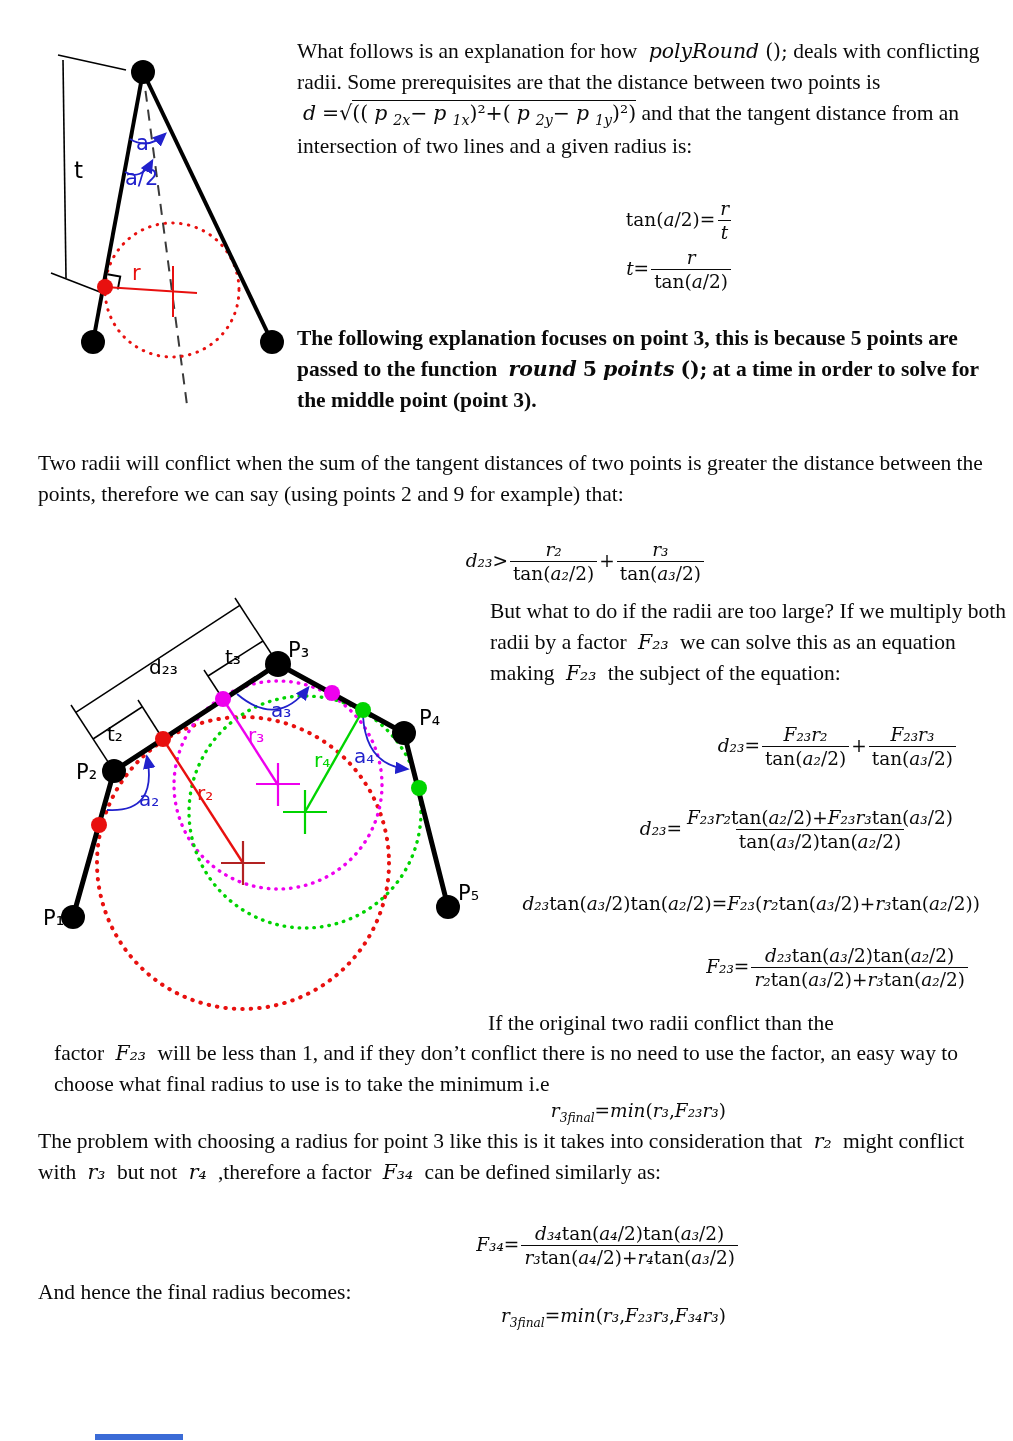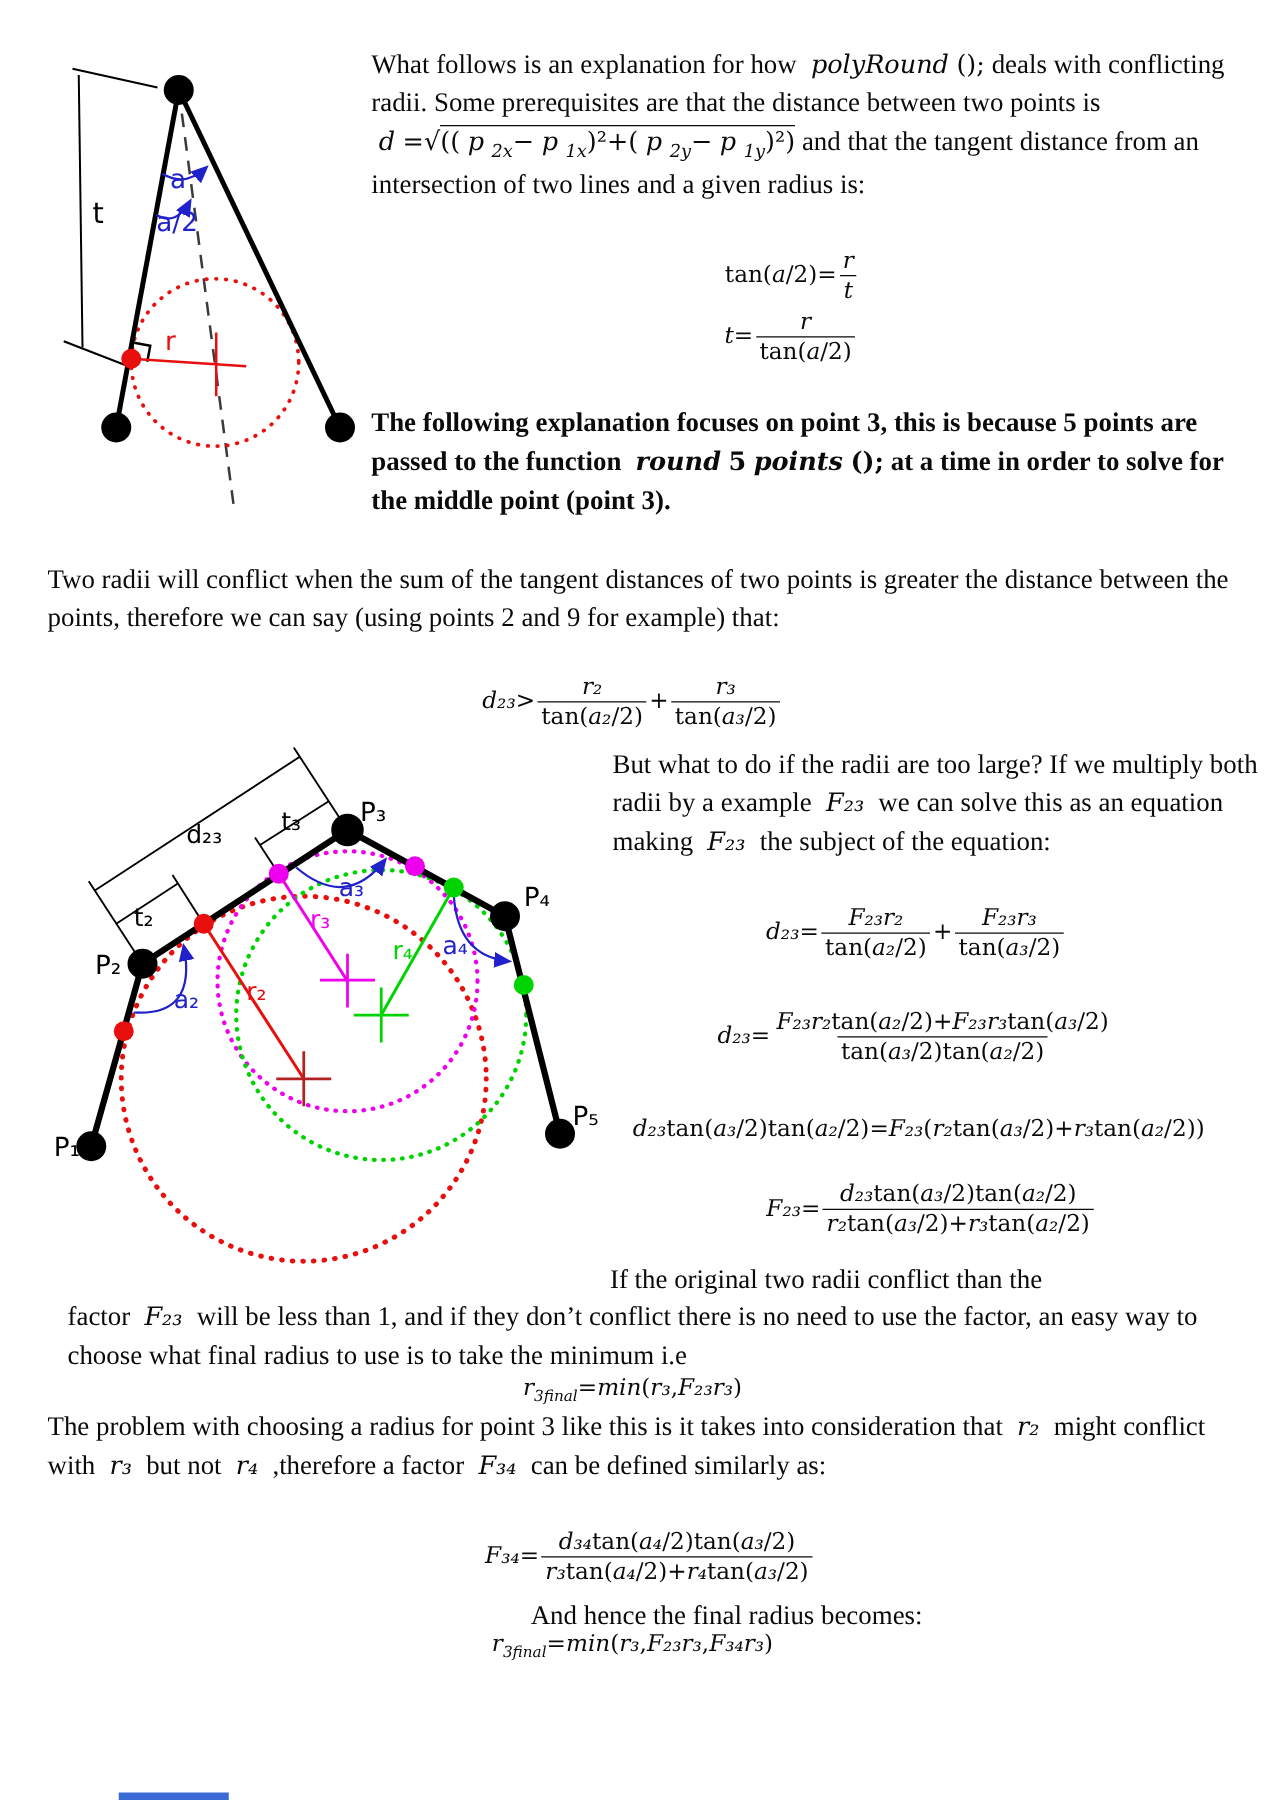--- a/index.html
+++ b/index.html
@@ -4,21 +4,21 @@
 <style>
   html,body{margin:0;padding:0;background:#888;}
   #page{position:relative;width:1013px;height:1441px;background:#ffffff;overflow:hidden;
         font-family:"Liberation Serif",serif;color:#0a0a0a;}
   .para{position:absolute;font-size:21.5px;line-height:1.44;margin:0;}
   .para .tk-i{margin:0 6px;}
   .tk-i{font-family:"DejaVu Serif",serif;font-style:italic;font-size:0.95em;}
   .tk-m{font-family:"DejaVu Serif",serif;font-size:0.95em;}
   sub.tk-sub{font-family:"DejaVu Serif",serif;font-style:italic;font-size:66%;}
   .ov{border-top:1.5px solid #0a0a0a;}
-  .formula{position:absolute;text-align:center;font-family:"DejaVu Serif",serif;
+  .formula{position:absolute;text-align:right;font-family:"DejaVu Serif",serif;
            font-size:18.5px;line-height:1.15;}
   .formula .tk-i,.formula .tk-m{font-size:1em;margin:0;}
   .frac{display:inline-flex;flex-direction:column;align-items:center;vertical-align:middle;
         margin:0 2px;}
   .frac .num,.frac .den{padding:1px 3px;white-space:nowrap;}
   .frac .den{border-top:1.5px solid #0a0a0a;}
   svg{position:absolute;overflow:visible;}
   svg text{font-family:"DejaVu Sans",sans-serif;}
   .lblB{fill:var(--blue);}
   .lblR{fill:var(--red);}
@@ -147,21 +147,21 @@
     <text x="77" y="146" font-size="20">t₂</text>
     <text x="195" y="69" font-size="20">t₃</text>
     <text class="lblB" x="109" y="211" font-size="20">a₂</text>
     <text class="lblB" x="241" y="122" font-size="20">a₃</text>
     <text class="lblB" x="324" y="168" font-size="20">a₄</text>
     <text class="lblR" x="167" y="205" font-size="20">r₂</text>
     <text class="lblM" x="218" y="147" font-size="20">r₃</text>
     <text class="lblG" x="284" y="172" font-size="20">r₄</text>
   </svg>
 
-  <p class="para" style="left:490px;top:596px;width:525px;"><span class="tk-t">But what to do if the radii are too large? If we multiply both radii by a example </span><span class="tk-i">F₂₃</span><span class="tk-t"> we can solve this as an equation making </span><span class="tk-i">F₂₃</span><span class="tk-t"> the subject of the equation:</span></p>
+  <p class="para" style="left:490px;top:596px;width:525px;"><span class="tk-t">But what to do if the radii are too large? If we multiply both radii by a factor </span><span class="tk-i">F₂₃</span><span class="tk-t"> we can solve this as an equation making </span><span class="tk-i">F₂₃</span><span class="tk-t"> the subject of the equation:</span></p>
 
   <div class="formula" style="left:508px;top:723px;width:450px;"><span class="tk-i">d₂₃</span><span class="tk-m">=</span><span class="frac">
         <span class="num"><span class="tk-i">F₂₃</span><span class="tk-i">r₂</span></span>
         <span class="den"><span class="tk-m">tan(</span><span class="tk-i">a₂</span><span class="tk-m">/2)</span></span>
       </span><span class="tk-m">+</span><span class="frac">
         <span class="num"><span class="tk-i">F₂₃</span><span class="tk-i">r₃</span></span>
         <span class="den"><span class="tk-m">tan(</span><span class="tk-i">a₃</span><span class="tk-m">/2)</span></span>
       </span></div>
   <div class="formula" style="left:508px;top:806px;width:450px;"><span class="tk-i">d₂₃</span><span class="tk-m">=</span><span class="frac">
         <span class="num"><span class="tk-i">F₂₃</span><span class="tk-i">r₂</span><span class="tk-m">tan(</span><span class="tk-i">a₂</span><span class="tk-m">/2)+</span><span class="tk-i">F₂₃</span><span class="tk-i">r₃</span><span class="tk-m">tan(</span><span class="tk-i">a₃</span><span class="tk-m">/2)</span></span>
@@ -178,18 +178,18 @@
 
   <div class="formula" style="left:286px;top:1100px;width:440px;"><span class="tk-i">r</span><sub class="tk-sub">3final</sub><span class="tk-m">=</span><span class="tk-i">min</span><span class="tk-m">(</span><span class="tk-i">r₃</span><span class="tk-m">,</span><span class="tk-i">F₂₃</span><span class="tk-i">r₃</span><span class="tk-m">)</span></div>
 
   <p class="para" style="left:38px;top:1126px;width:950px;"><span class="tk-t">The problem with choosing a radius for point 3 like this is it takes into consideration that </span><span class="tk-i">r₂</span><span class="tk-t"> might conflict with </span><span class="tk-i">r₃</span><span class="tk-t"> but not </span><span class="tk-i">r₄</span><span class="tk-t"> ,therefore a factor </span><span class="tk-i">F₃₄</span><span class="tk-t"> can be defined similarly as:</span></p>
 
   <div class="formula" style="left:300px;top:1222px;width:440px;"><span class="tk-i">F₃₄</span><span class="tk-m">=</span><span class="frac">
         <span class="num"><span class="tk-i">d₃₄</span><span class="tk-m">tan(</span><span class="tk-i">a₄</span><span class="tk-m">/2)tan(</span><span class="tk-i">a₃</span><span class="tk-m">/2)</span></span>
         <span class="den"><span class="tk-i">r₃</span><span class="tk-m">tan(</span><span class="tk-i">a₄</span><span class="tk-m">/2)+</span><span class="tk-i">r₄</span><span class="tk-m">tan(</span><span class="tk-i">a₃</span><span class="tk-m">/2)</span></span>
       </span></div>
 
-  <p class="para" style="left:38px;top:1277px;width:700px;text-align:right;"><span class="tk-t">And hence the final radius becomes:</span></p>
+  <p class="para" style="left:38px;top:1277px;width:700px;"><span class="tk-t">And hence the final radius becomes:</span></p>
 
   <div class="formula" style="left:286px;top:1305px;width:440px;"><span class="tk-i">r</span><sub class="tk-sub">3final</sub><span class="tk-m">=</span><span class="tk-i">min</span><span class="tk-m">(</span><span class="tk-i">r₃</span><span class="tk-m">,</span><span class="tk-i">F₂₃</span><span class="tk-i">r₃</span><span class="tk-m">,</span><span class="tk-i">F₃₄</span><span class="tk-i">r₃</span><span class="tk-m">)</span></div>
 
   <div id="bottom-mark"></div>
 </div>
 
 </body></html>

